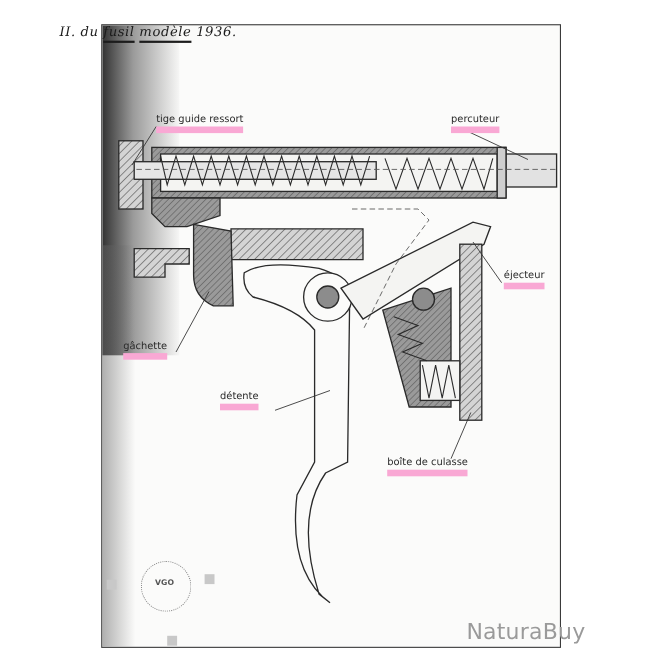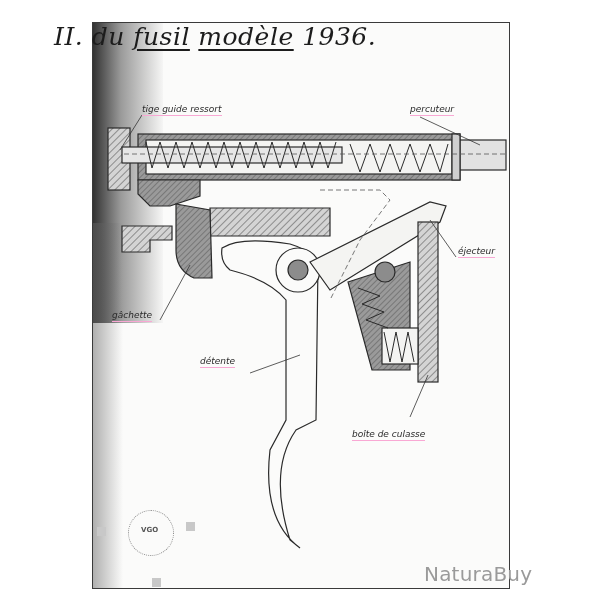--- a/index.html
+++ b/index.html
@@ -3,23 +3,23 @@
   <meta charset="utf-8">
   <style>
     html, body { margin: 0; padding: 0; background: #ffffff; }
     body { width: 600px; height: 600px; position: relative; overflow: hidden; font-family: "DejaVu Serif", serif; }
     .page { position: absolute; left: 92px; top: 22px; width: 416px; height: 565px; border: 1.5px solid #3a3a3a; background: #fbfbfa; overflow: hidden; }
     .shadow { position: absolute; left: 0; top: 0; width: 70px; height: 300px;
       background: linear-gradient(90deg, rgba(40,40,40,0.95) 0%, rgba(90,90,90,0.6) 40%, rgba(200,200,200,0.1) 100%); }
     .shadow2 { position: absolute; left: 0; top: 200px; width: 30px; height: 365px;
       background: linear-gradient(90deg, rgba(100,100,100,0.5) 0%, rgba(220,220,220,0) 100%); }
     svg.drawing { position: absolute; left: 0; top: 0; }
-    .title { position: absolute; left: 54px; top: 22px; font-family: "DejaVu Serif", serif; font-style: italic; font-size: 25px; color: #1c1c1c; letter-spacing: 0.5px; white-space: nowrap; }
+    .title { position: absolute; left: 54px; top: 22px; font-family: "DejaVu Serif", serif; font-style: italic; font-size: 12px; color: #1c1c1c; letter-spacing: 0.5px; white-space: nowrap; }
     .title .u { text-decoration: underline; text-decoration-thickness: 1.5px; text-underline-offset: 4px; }
-    .label { position: absolute; font-family: "DejaVu Sans", sans-serif; font-style: italic; font-size: 9px; color: #2a2a2a; white-space: nowrap; border-bottom: 1px solid #f9a8d4; padding-bottom: 1px; }
+    .label { position: absolute; font-family: "DejaVu Sans", sans-serif; font-size: 9px; color: #2a2a2a; white-space: nowrap; border-bottom: 6px solid #f9a8d4; padding-bottom: 1px; }
     .watermark { position: absolute; left: 424px; top: 562px; font-family: "DejaVu Sans", sans-serif; font-size: 20px; color: #9a9a9a; letter-spacing: 0.2px; }
     .stamp { position: absolute; left: 128px; top: 510px; width: 44px; height: 44px; border-radius: 50%; border: 1px dotted #8a8a8a; }
     .stamp-text { position: absolute; left: 141px; top: 526px; font-family: "DejaVu Sans", sans-serif; font-size: 7px; font-weight: bold; color: #555; }
     .sq { position: absolute; width: 9px; height: 9px; background: #c8c8c8; }
   </style>
 </head>
 <body>
 
 <div class="page">
   <div class="shadow"></div>
@@ -96,21 +96,21 @@
 
 <div class="title">
   <span>II. du </span><span class="u">fusil</span><span> </span><span class="u">modèle</span><span> 1936.</span>
 </div>
 
 <div class="label" style="left:142px; top:104px;">tige guide ressort</div>
 <div class="label" style="left:410px; top:104px;">percuteur</div>
 <div class="label" style="left:458px; top:246px;text-align:center;">éjecteur</div>
 <div class="label" style="left:112px; top:310px;text-align:center;">gâchette</div>
 <div class="label" style="left:200px; top:356px;">détente</div>
-<div class="label" style="left:352px; top:429px;">boîte de culasse</div>
+<div class="label" style="left:352px; top:416px;">boîte de culasse</div>
 
 <div class="stamp"></div>
 <div class="stamp-text">VGO</div>
 <div class="sq" style="left:97px; top:527px;"></div>
 <div class="sq" style="left:186px; top:522px;"></div>
 <div class="sq" style="left:152px; top:578px;"></div>
 
 <div class="watermark">NaturaBuy</div>
 
 </body></html>

